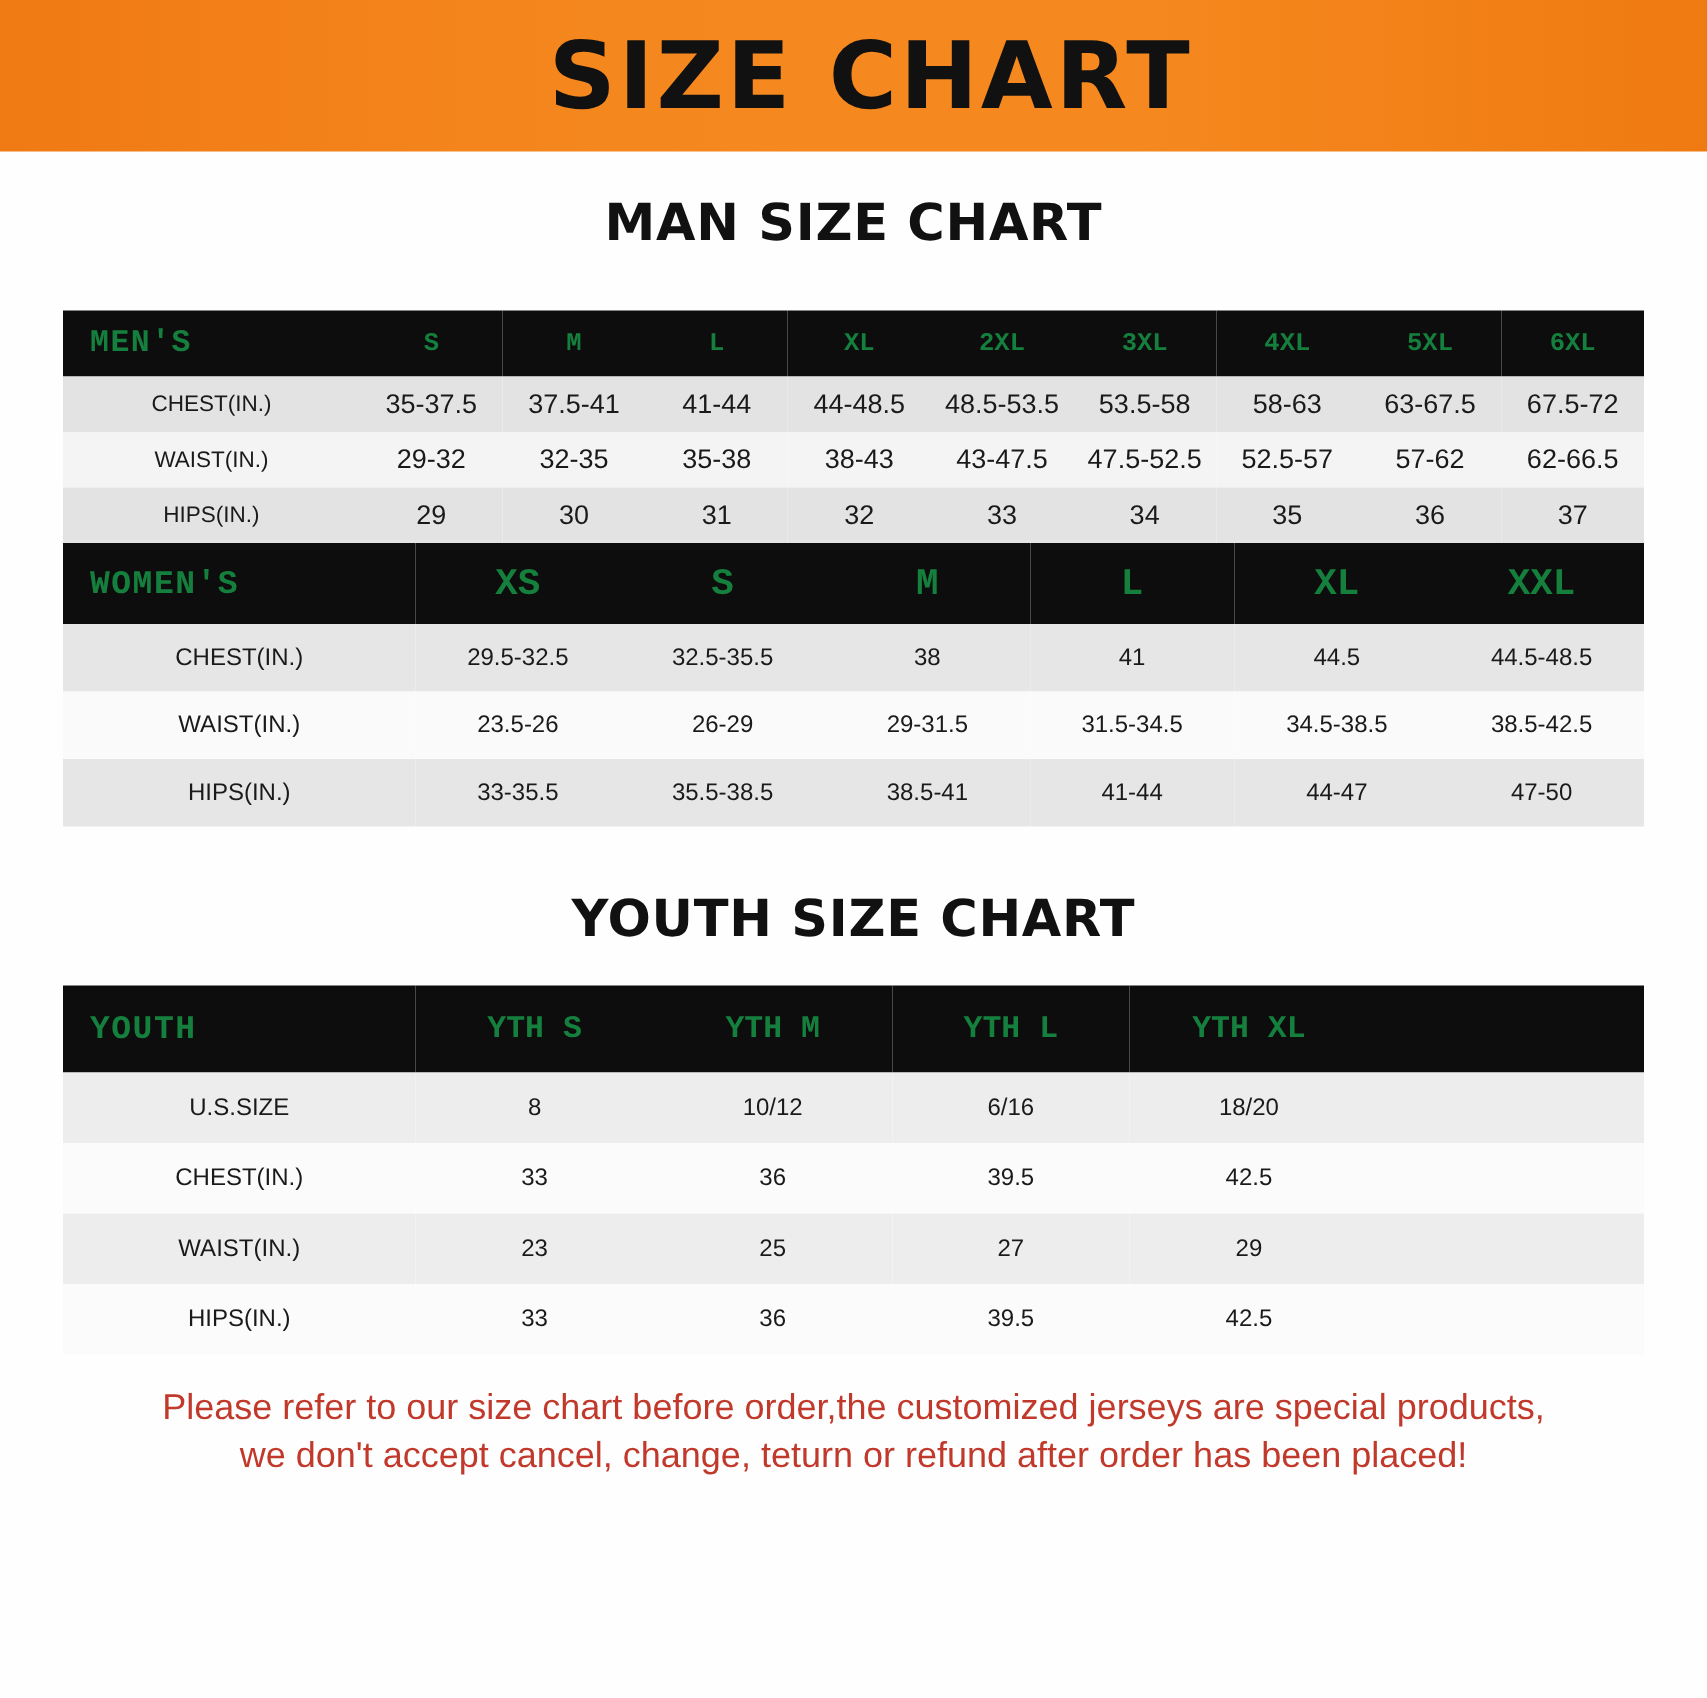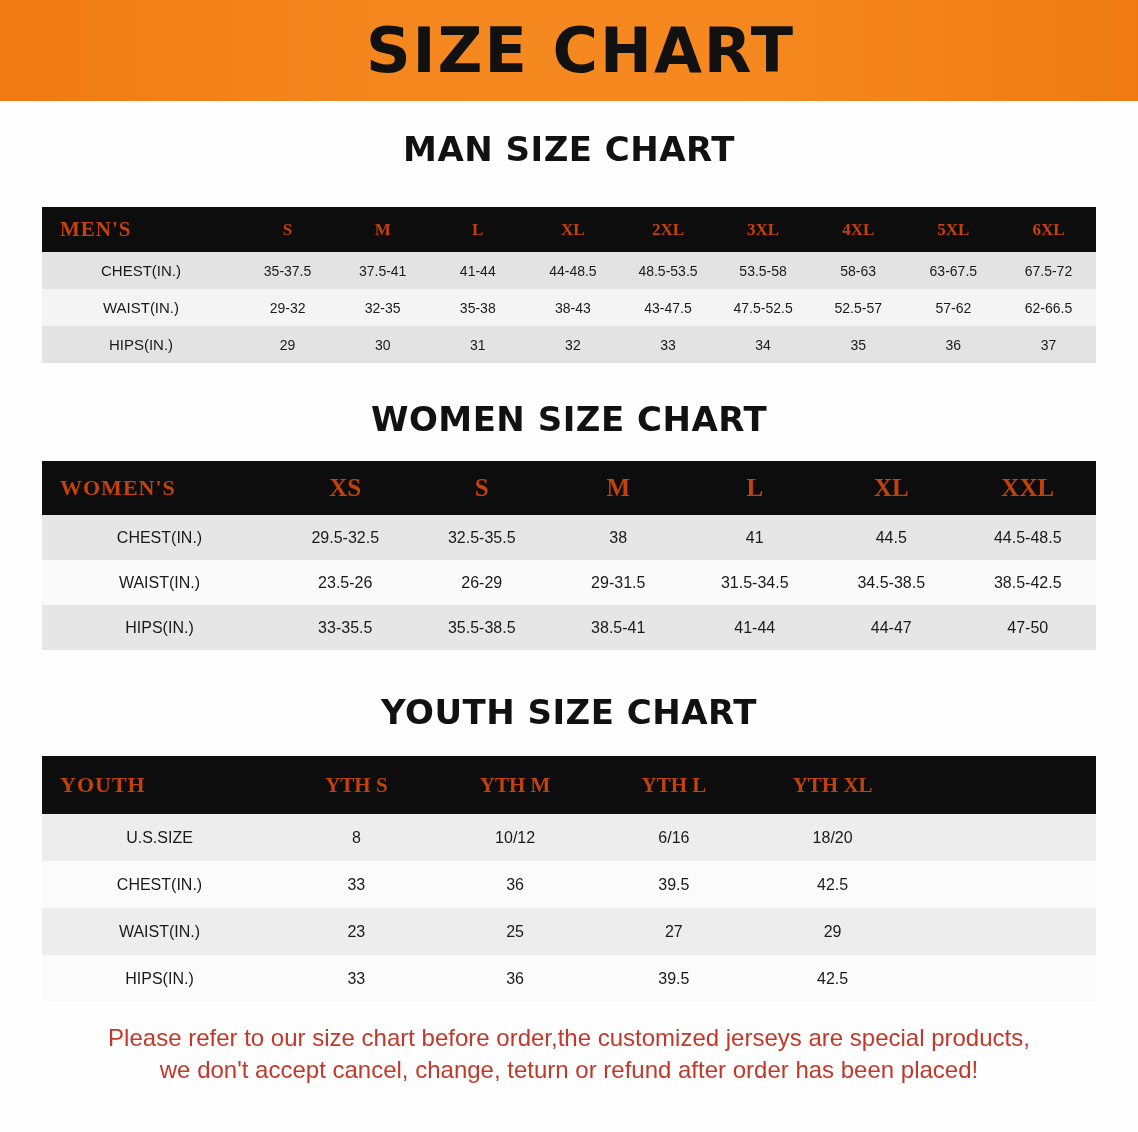--- a/index.html
+++ b/index.html
@@ -55,22 +55,22 @@
   .table-wrap {
     margin: 0 42px;
   }
   table.size-table {
     width: 1054px;
     border-collapse: collapse;
     table-layout: fixed;
   }
   table.size-table thead th {
     background: #0d0d0d;
-    color: #c2410c;
-    font-family: Liberation Serif, serif;
+    color: #15803d;
+    font-family: Liberation Mono, monospace;
     font-weight: bold;
     text-align: center;
     padding: 10px 2px;
   }
   table.size-table thead th.rowlabel {
     text-align: left;
     padding-left: 18px;
     letter-spacing: 1px;
   }
   table.size-table tbody td {
@@ -89,21 +89,21 @@
   tr.band-w2 td { background: #fafafa; }
   tr.band-w3 td { background: #e6e6e6; }
   tr.band-y1 td { background: #ededed; }
   tr.band-y2 td { background: #fbfbfb; }
   tr.band-y3 td { background: #ededed; }
   tr.band-y4 td { background: #fbfbfb; }
 
   
   .men-table thead th { font-size: 17px; height: 24px; }
   .men-table thead th.rowlabel { font-size: 21px; }
-  .men-table tbody td { font-size: 14px; height: 35px; }
+  .men-table tbody td { font-size: 18px; height: 35px; }
   .men-table tbody td.rowlabel { font-size: 15px; }
 
   
   .women-table thead th { font-size: 25px; height: 34px; }
   .women-table thead th.rowlabel { font-size: 22px; }
   .women-table tbody td { font-size: 16px; height: 43px; }
 
   
   .youth-table thead th { font-size: 21px; height: 38px; }
   .youth-table thead th.rowlabel { font-size: 22px; }
@@ -180,21 +180,20 @@
           <td>33</td>
           <td>34</td>
           <td>35</td>
           <td>36</td>
           <td>37</td>
         </tr>
       </tbody>
     </table>
   </div>
 
-  <div class="section-heading h-women">WOMEN SIZE CHART</div>
   <div class="table-wrap">
     <table class="size-table women-table">
       <thead>
         <tr>
           <th class="rowlabel" style="width:215px;">WOMEN'S</th>
           <th>XS</th>
           <th>S</th>
           <th>M</th>
           <th>L</th>
           <th>XL</th>

